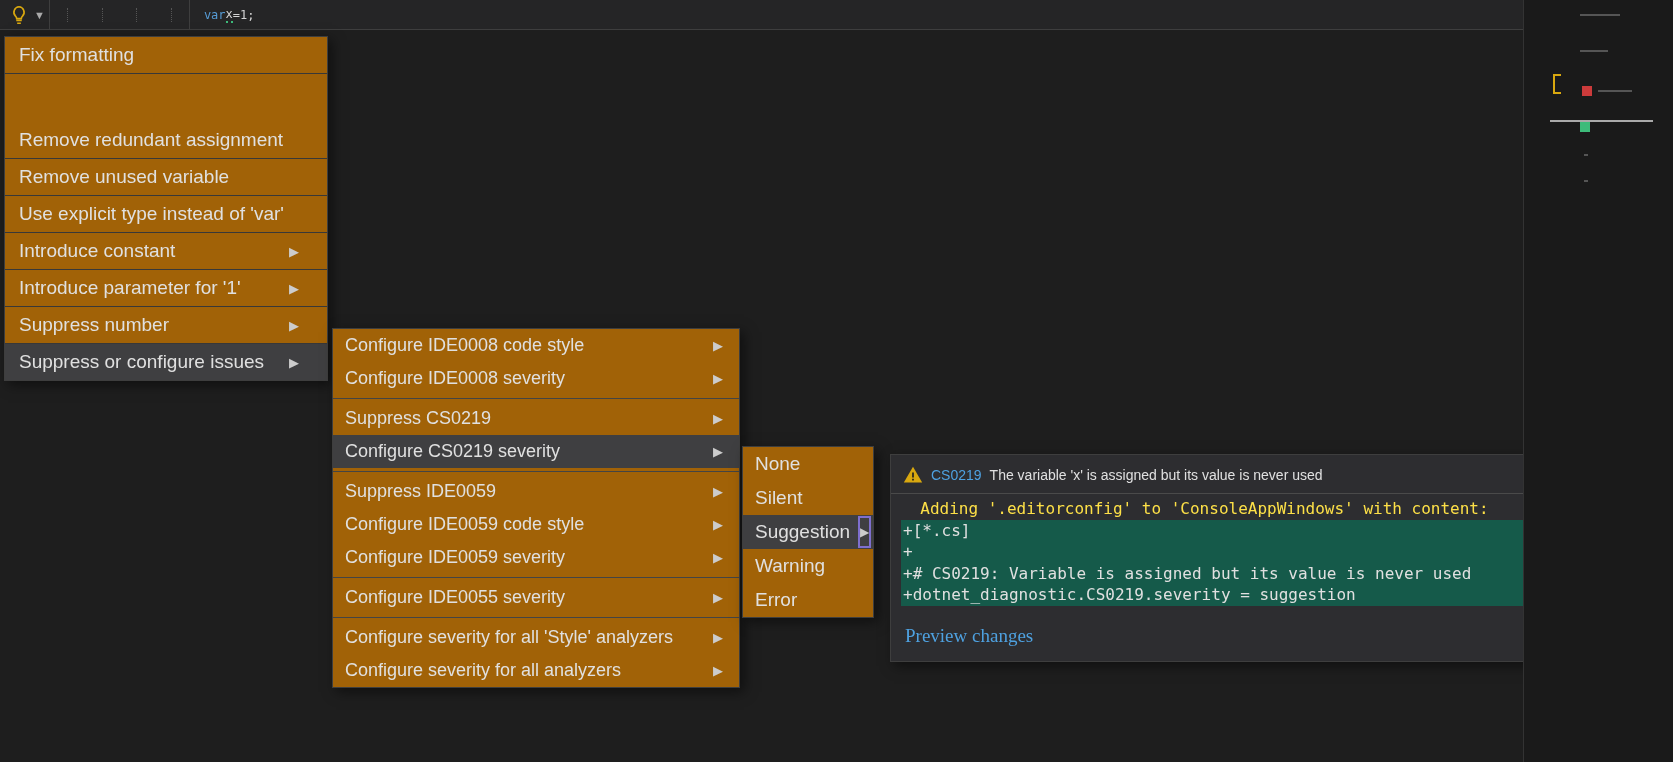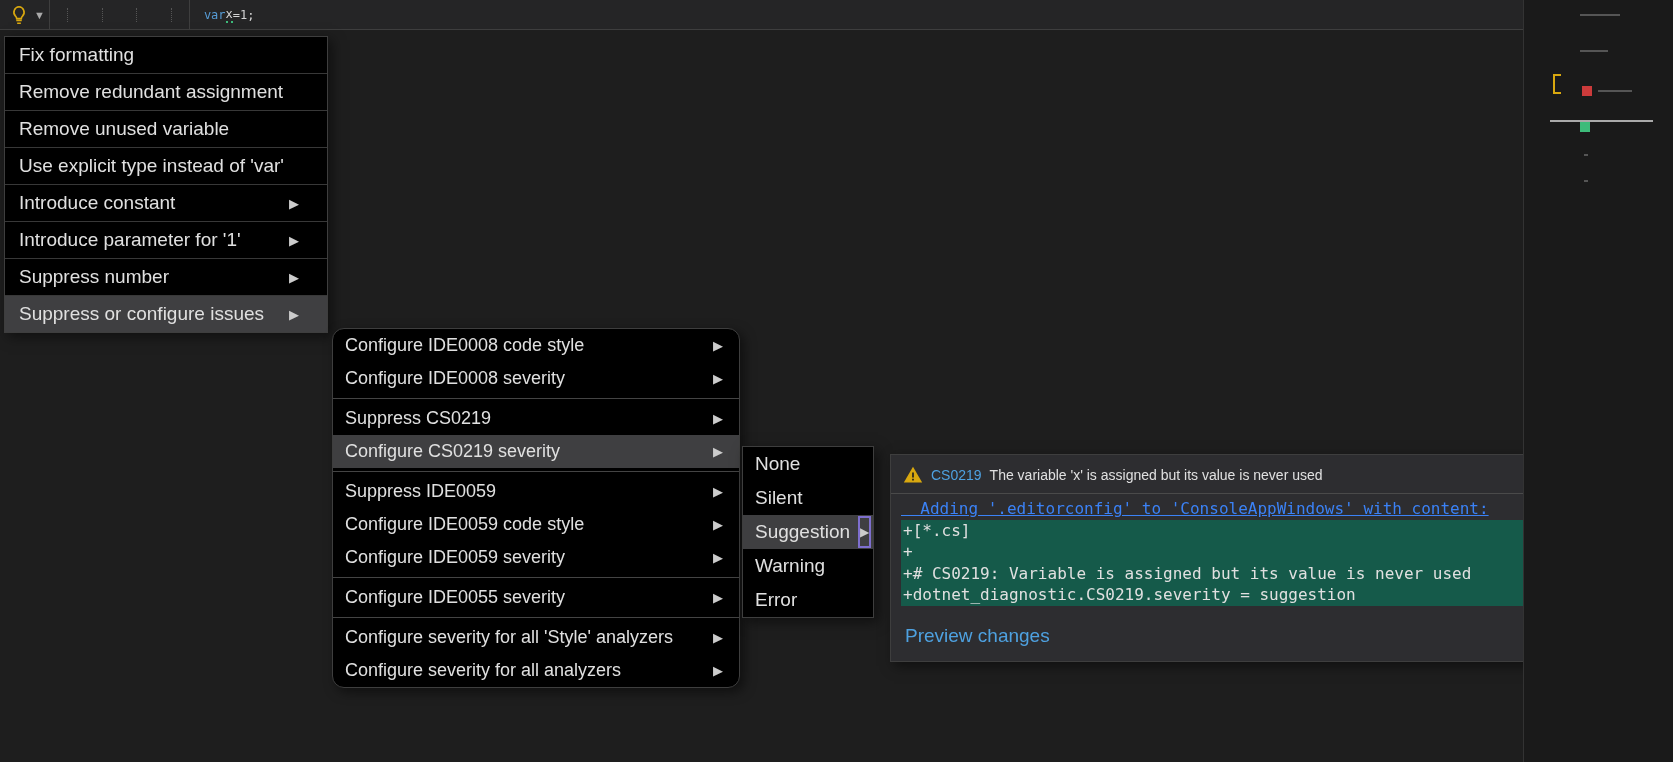--- a/index.html
+++ b/index.html
@@ -46,38 +46,38 @@
     display: flex; align-items: center;
     white-space: pre;
   }
   .kw { color: #569cd6; }
   .tok { color: #d4d4d4; }
   .var-x { border-bottom: 2px dotted #3dbb7a; }
 
   
   .menu {
     position: absolute;
-    background: #000000;
+    background: #a16207;
     border: 1px solid #3e3e3e;
     box-shadow: 4px 4px 12px rgba(0,0,0,0.5);
     font-size: 19px;
   }
   .menu-item {
     padding: 7px 28px 7px 14px;
     display: flex;
     align-items: center;
     justify-content: space-between;
     cursor: default;
     white-space: nowrap;
   }
   .menu-item.hover { background: #3f3f41; }
   .menu-sep { height: 1px; background: #444; margin: 3px 0; }
   .chev { font-size: 13px; color: #ccc; margin-left: 18px; }
   .menu1 { left: 4px; top: 36px; width: 324px; }
-  .menu2 { left: 332px; top: 328px; width: 408px; font-size: 18px; border-radius: 12px; }
+  .menu2 { left: 332px; top: 328px; width: 408px; font-size: 18px; }
   .menu2 .menu-item { padding: 6px 16px 6px 12px; }
   .menu3 { left: 742px; top: 446px; width: 132px; font-size:19px; }
   .menu3 .menu-item { padding: 6px 12px; }
   .menu3 .selected {
     background: #3f3f41;
     position: relative;
   }
   .sel-chev-box {
     border: 2px solid #7e6fce;
     width: 26px; height: 32px;
@@ -111,25 +111,26 @@
     line-height: 1.35;
     padding: 4px 10px 6px 10px;
   }
   .diff-green {
     background: #155a4a;
     display:block;
     white-space: pre;
     padding: 0 2px;
   }
   .diff-plain {
-    color: #3b82f6; white-space: pre; text-decoration: underline;
+    color: #fde047; white-space: pre;
   }
   .preview-footer {
     padding: 12px 14px 14px 14px;
     border-top: 1px solid transparent;
+    font-family: Liberation Serif, serif;
   }
   .preview-link { color: #4ea1e0; font-size: 19px; cursor: pointer; }
 
   
   .minimap {
     position: absolute;
     right: 0; top: 0;
     width: 150px; height: 100%;
     background: #1a1a1a;
     border-left: 1px solid #333;
@@ -163,21 +164,21 @@
       <span></span>
       <span></span>
   </div>
   <div class="code"><span class="kw">var</span> <span class="tok var-x">x</span><span class="tok">=1;</span></div>
 </div>
 
 <div class="menu menu1" id="menu1">
     <div class="menu-item" style="border-bottom: 1px solid rgb(56, 56, 56);">
       <span>Fix formatting</span>
     </div>
-    <div class="menu-item" style="border-bottom: 1px solid rgb(56, 56, 56);">
+    <div class="menu-item" style="border-bottom: 1px solid rgb(56, 56, 56); margin-top: 48px;">
       <span>Remove redundant assignment</span>
     </div>
     <div class="menu-item" style="border-bottom: 1px solid rgb(56, 56, 56);">
       <span>Remove unused variable</span>
     </div>
     <div class="menu-item" style="border-bottom: 1px solid rgb(56, 56, 56);">
       <span>Use explicit type instead of 'var'</span>
     </div>
     <div class="menu-item" style="border-bottom: 1px solid rgb(56, 56, 56);">
       <span>Introduce constant</span>

